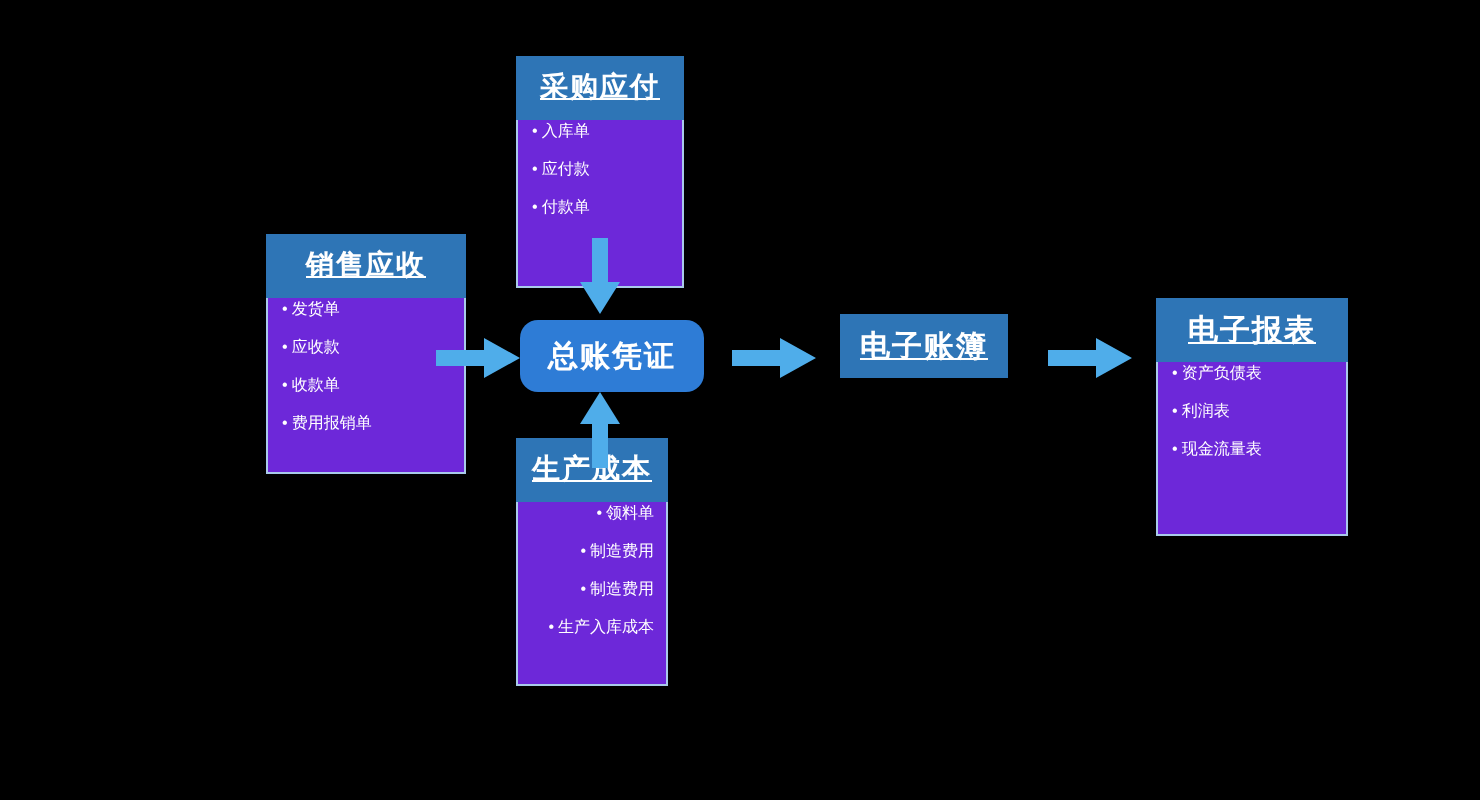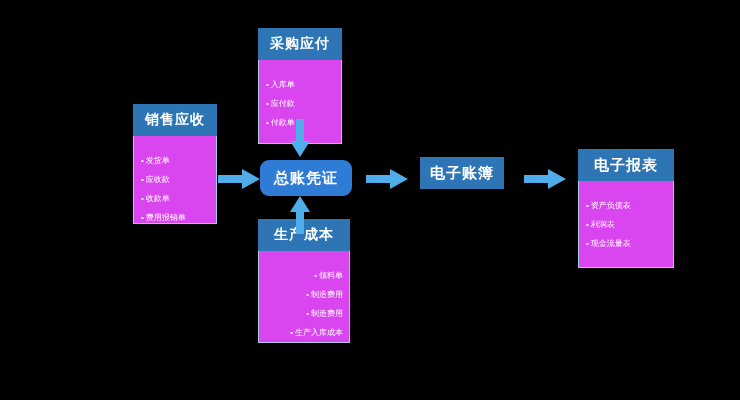--- a/index.html
+++ b/index.html
@@ -29,52 +29,53 @@
   .card-header {
     box-sizing: border-box;
     background: #2E75B6;
     color: #FFFFFF;
     text-align: center;
     font-weight: bold;
     letter-spacing: 1px;
     display: flex;
     align-items: center;
     justify-content: center;
+    text-decoration: underline;
   }
   .card-body {
     box-sizing: border-box;
-    background: #d946ef;
+    background: #6d28d9;
     border: 1px solid #A9CBEA;
     border-top: none;
-    padding: 19px 6px 6px 7px;
+    padding: 0 6px 6px 7px;
   }
   .bullet-item {
     color: #FFFFFF;
     font-size: 8px;
     line-height: 11px;
     margin-bottom: 8px;
     white-space: nowrap;
   }
   .bullet-item:last-child { margin-bottom: 0; }
   .bullet-item::before {
     content: "\2022";
     margin-right: 2px;
     font-size: 8px;
   }
 
   
   #card-purchase       { left: 258px; top: 28px;  width: 84px; }
   #card-purchase  .card-header { height: 32px; font-size: 14px; }
   #card-purchase  .card-body   { height: 84px; }
 
-  #card-sales          { left: 133px; top: 104px; width: 84px; }
+  #card-sales          { left: 133px; top: 117px; width: 100px; }
   #card-sales     .card-header { height: 32px; font-size: 14px; }
   #card-sales     .card-body   { height: 88px; }
 
-  #card-production     { left: 258px; top: 219px; width: 92px; }
+  #card-production     { left: 258px; top: 219px; width: 76px; }
   #card-production .card-header { height: 32px; font-size: 14px; }
   #card-production .card-body   { height: 92px; text-align: right; }
 
   #card-ledger         { left: 420px; top: 157px; width: 84px; }
   #card-ledger    .card-header { height: 32px; font-size: 15px; }
   #card-ledger    .card-body   { height: 87px; }
 
   #card-report         { left: 578px; top: 149px; width: 96px; }
   #card-report    .card-header { height: 32px; font-size: 15px; }
   #card-report    .card-body   { height: 87px; }

